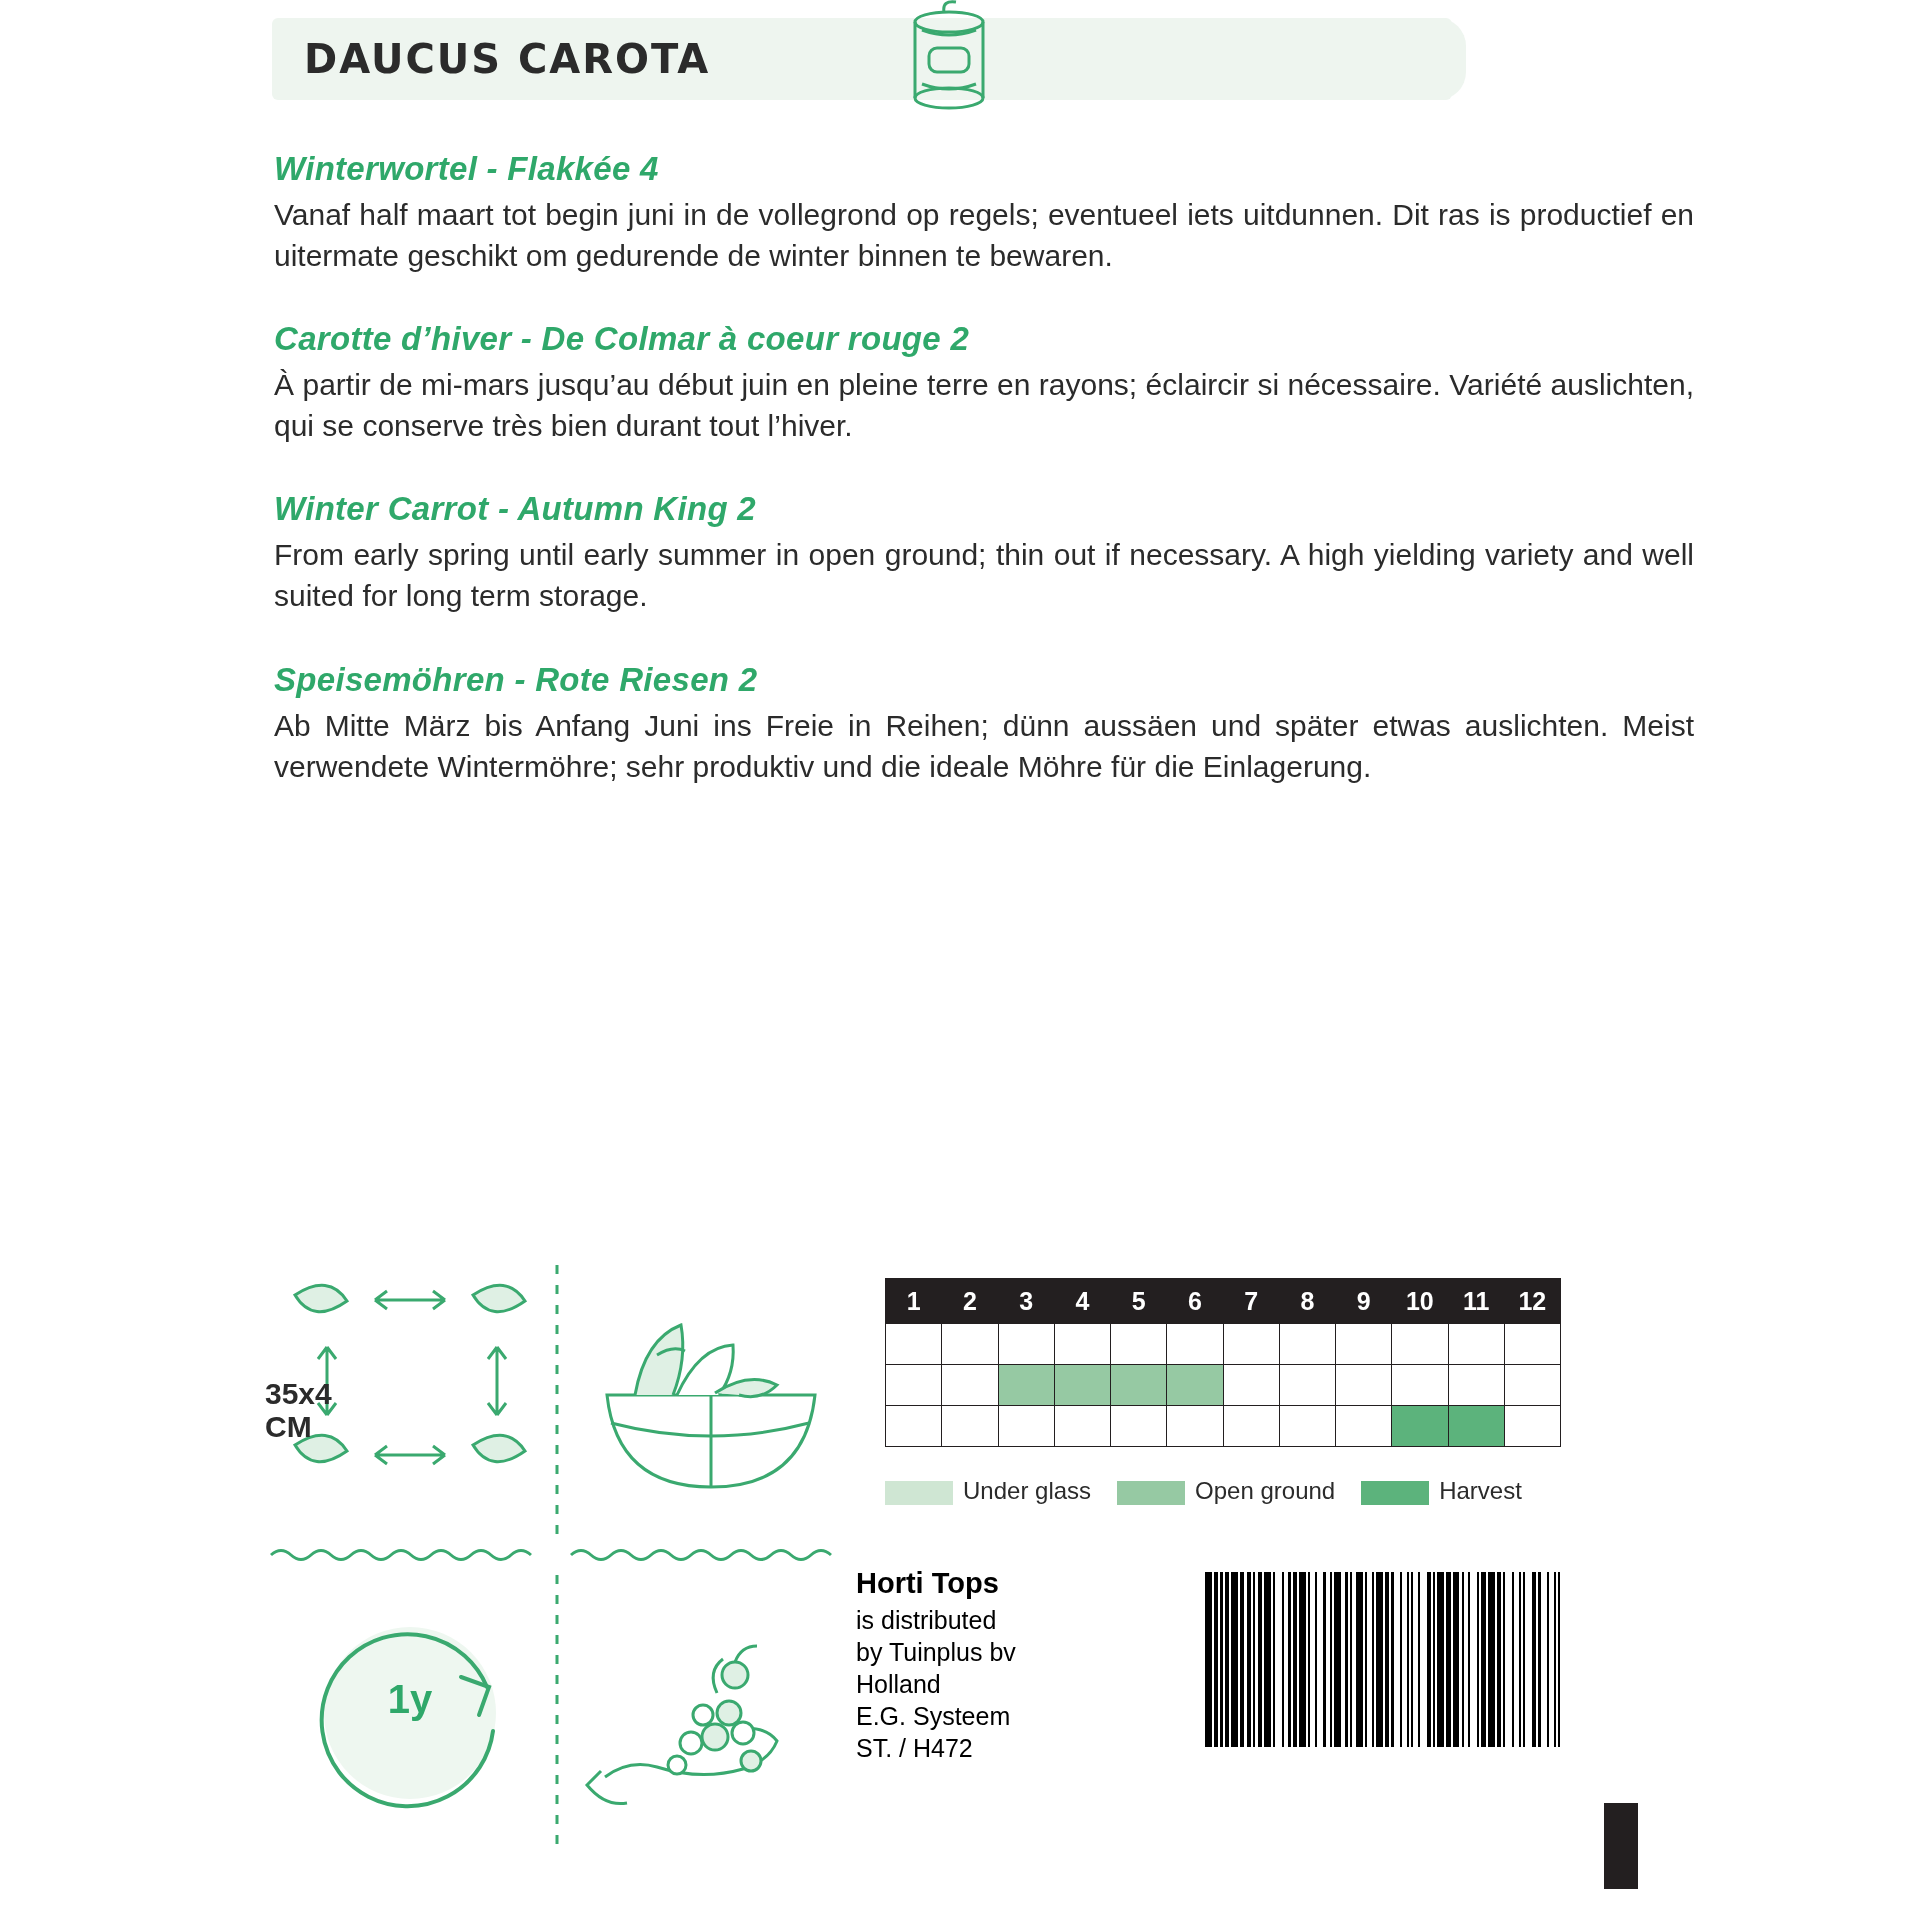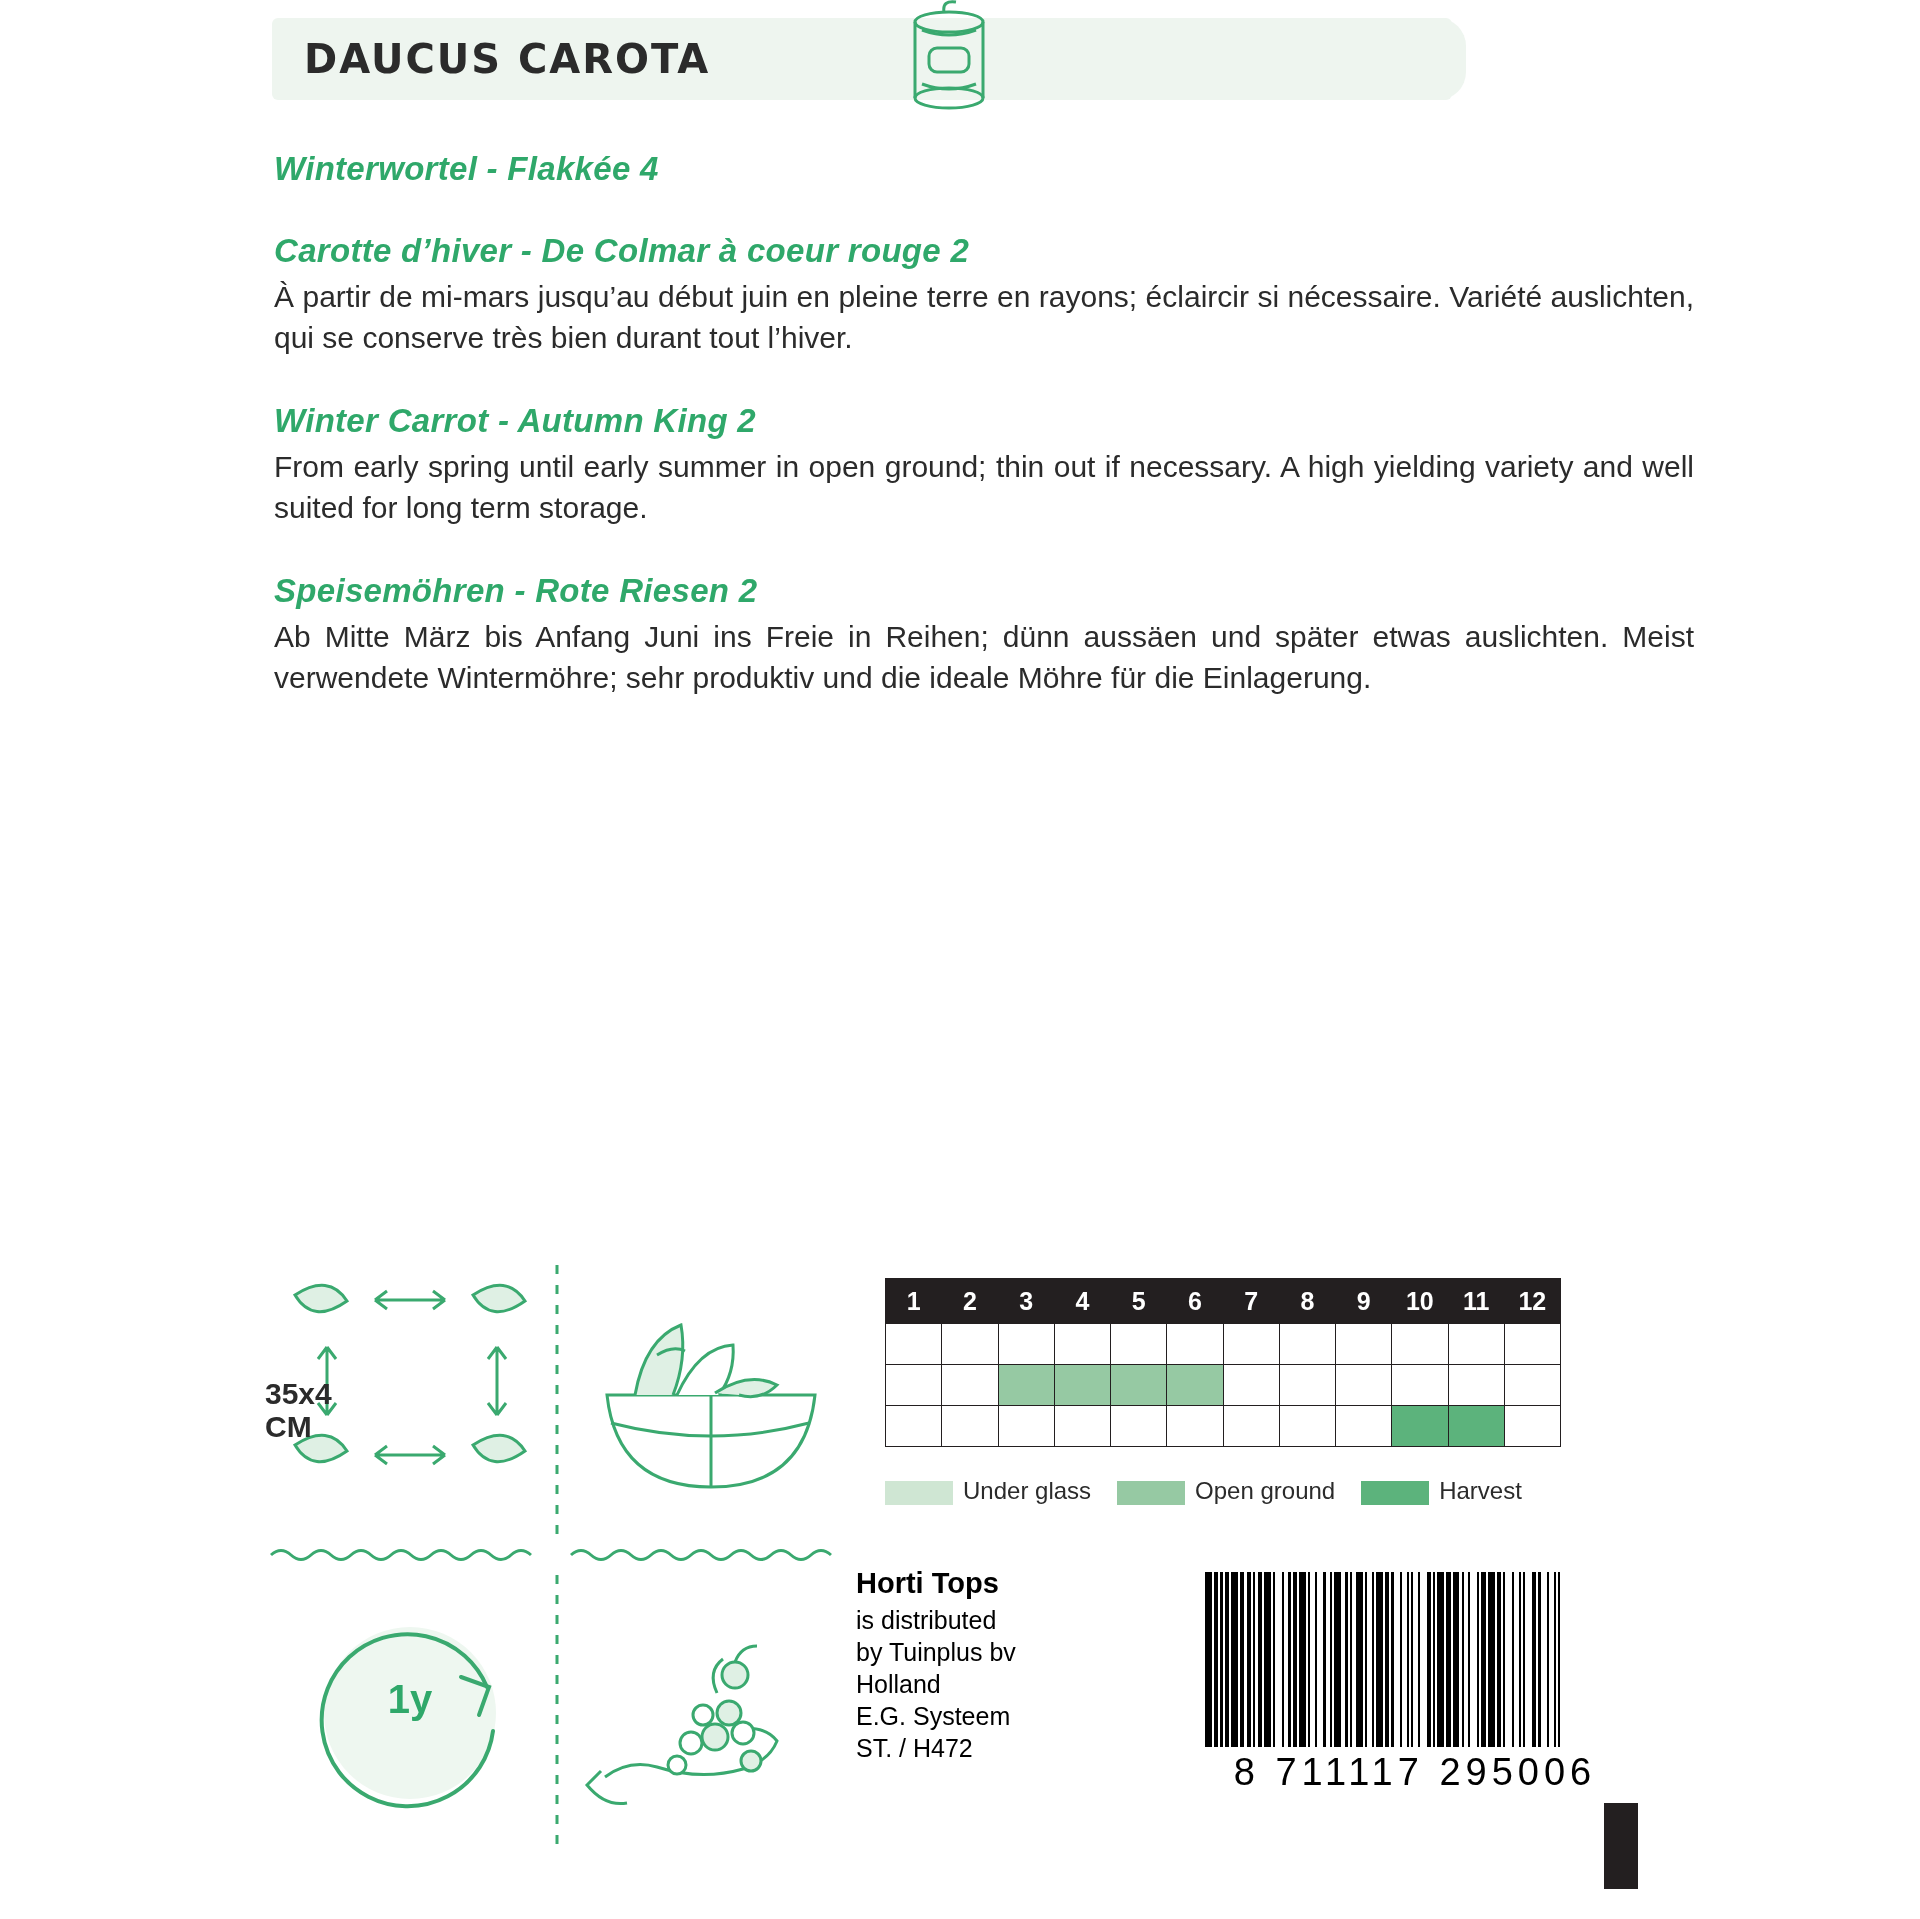--- a/index.html
+++ b/index.html
@@ -244,20 +244,21 @@
         <path d="M28 30 Q55 40 82 30"></path>
         <path d="M28 84 Q55 94 82 84"></path>
         <path d="M50 12 Q48 0 62 2"></path>
       </g>
     </svg>
   </div>
 
   <div class="blocks">
     <div class="lang-block">
       <div class="lang-title">Winterwortel - Flakkée 4</div>
+      <p class="lang-body">Vanaf half maart tot begin juni in de vollegrond op regels; eventueel iets uitdunnen. Dit ras is productief en uitermate geschikt om gedurende de winter binnen te bewaren.</p>
     </div>
     <div class="lang-block">
       <div class="lang-title">Carotte d’hiver - De Colmar à coeur rouge 2</div>
       <p class="lang-body">À partir de mi-mars jusqu’au début juin en pleine terre en rayons; éclaircir si nécessaire. Variété auslichten, qui se conserve très bien durant tout l’hiver.</p>
     </div>
     <div class="lang-block">
       <div class="lang-title">Winter Carrot - Autumn King 2</div>
       <p class="lang-body">From early spring until early summer in open ground; thin out if necessary. A high yielding variety and well suited for long term storage.</p>
     </div>
     <div class="lang-block">
@@ -527,17 +528,16 @@
         <i style="width: 4.4px; background: rgb(0, 0, 0);"></i>
         <i style="width: 2.2px; background: rgb(255, 255, 255);"></i>
         <i style="width: 2.2px; background: rgb(0, 0, 0);"></i>
         <i style="width: 6.6px; background: rgb(255, 255, 255);"></i>
         <i style="width: 2.2px; background: rgb(0, 0, 0);"></i>
         <i style="width: 4.4px; background: rgb(255, 255, 255);"></i>
         <i style="width: 2.2px; background: rgb(0, 0, 0);"></i>
         <i style="width: 2.2px; background: rgb(255, 255, 255);"></i>
         <i style="width: 2.2px; background: rgb(0, 0, 0);"></i>
       </div>
-    <div class="barcode-num">8 711117 295006</div>
   </div>
 
   <div class="corner-mark"></div>
 </div>
 
 </body></html>

